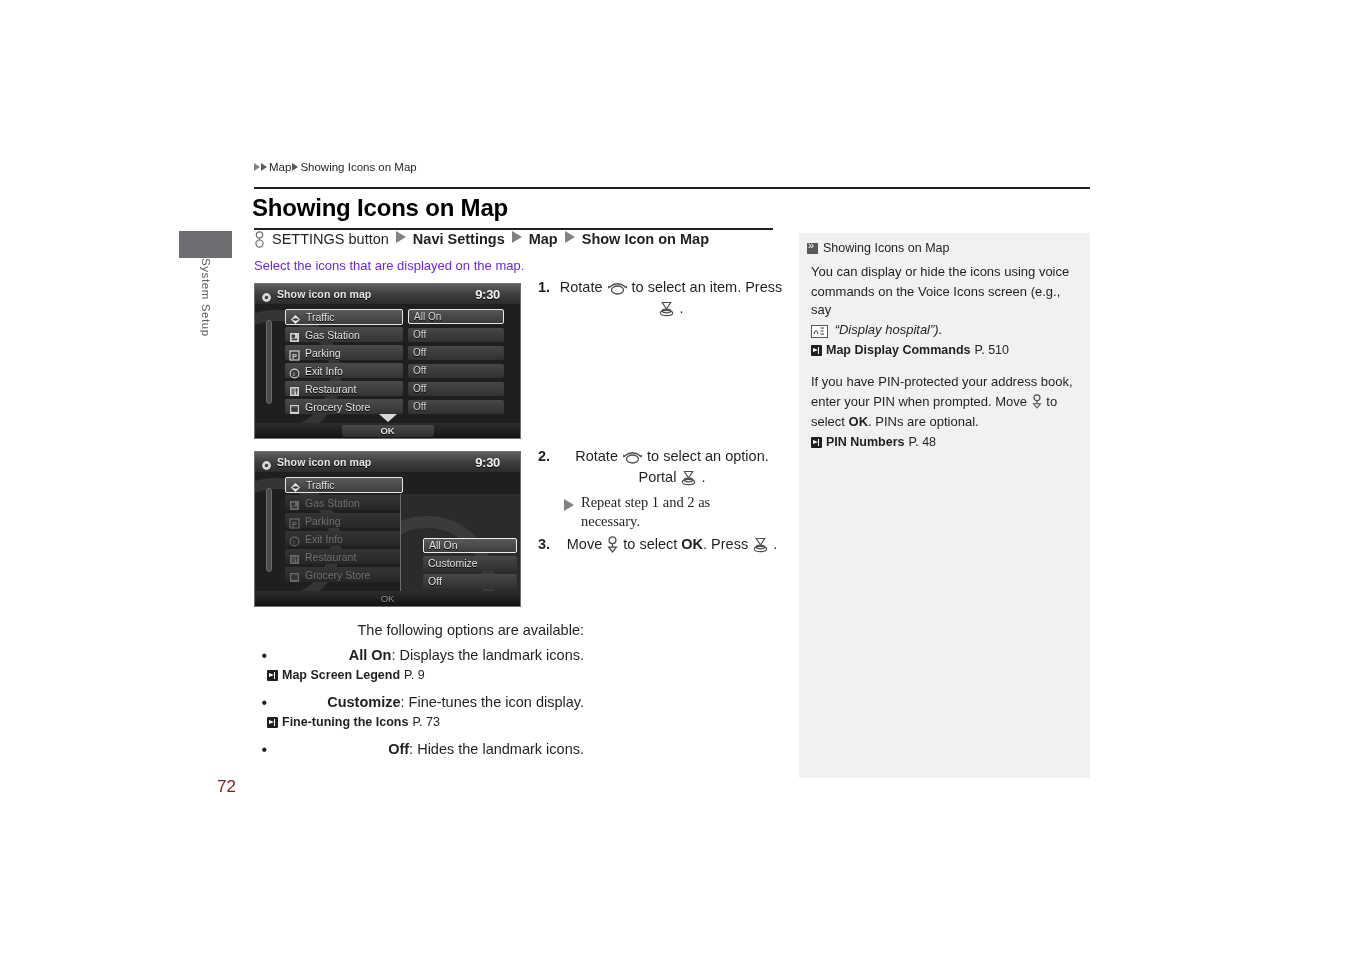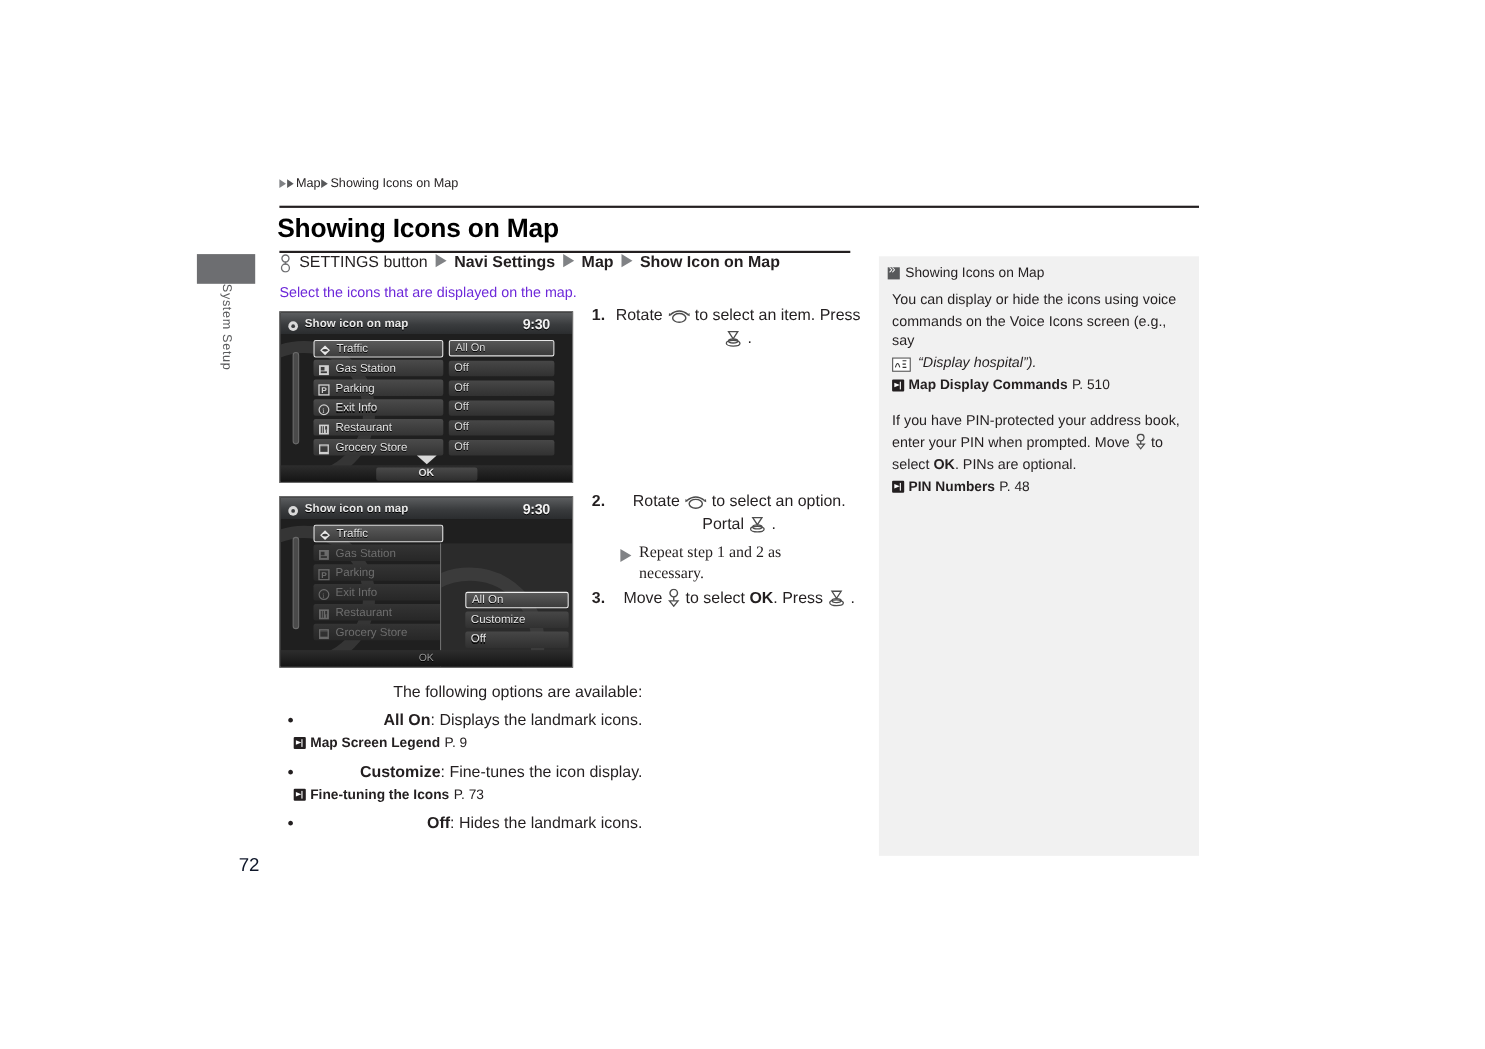--- a/index.html
+++ b/index.html
@@ -310,21 +310,21 @@
     display:inline-block; width:17px;height:13px;
     border:1px solid #555; background:#fff;
     vertical-align:-2px; margin-right:3px;
     font-size:9px; line-height:12px; text-align:center;
     color:#333;
   }
   .italic { font-style:italic; }
 
   .pagenum {
     position:absolute; left:217px; top:777px;
-    font-size:17px; color:#0f172a;
+    font-size:17px; color:#7f1d1d;
   }
 </style>
 </head>
 <body>
 
 <div class="page">
 
   <div class="side-tab"></div>
   <div class="side-tab-label">System Setup</div>
 

